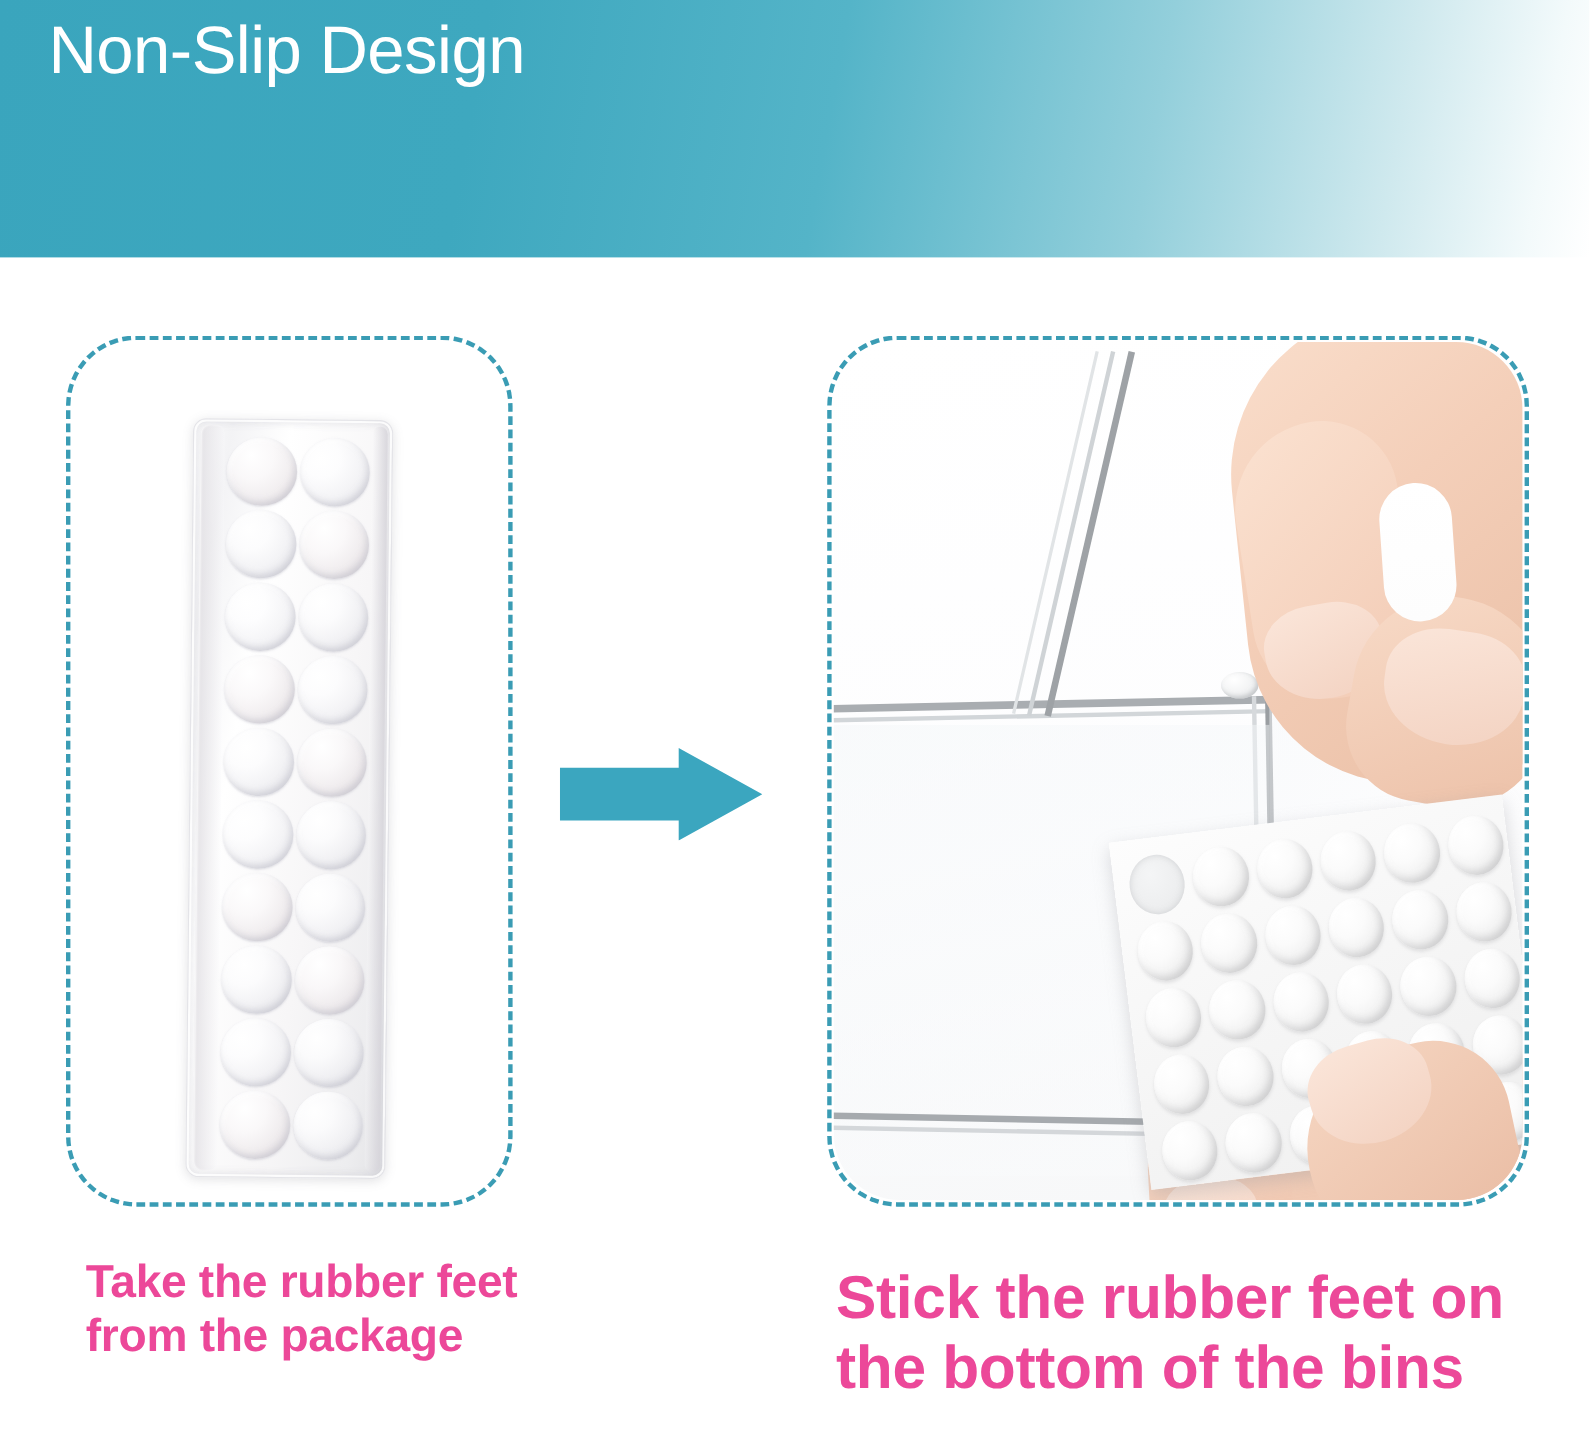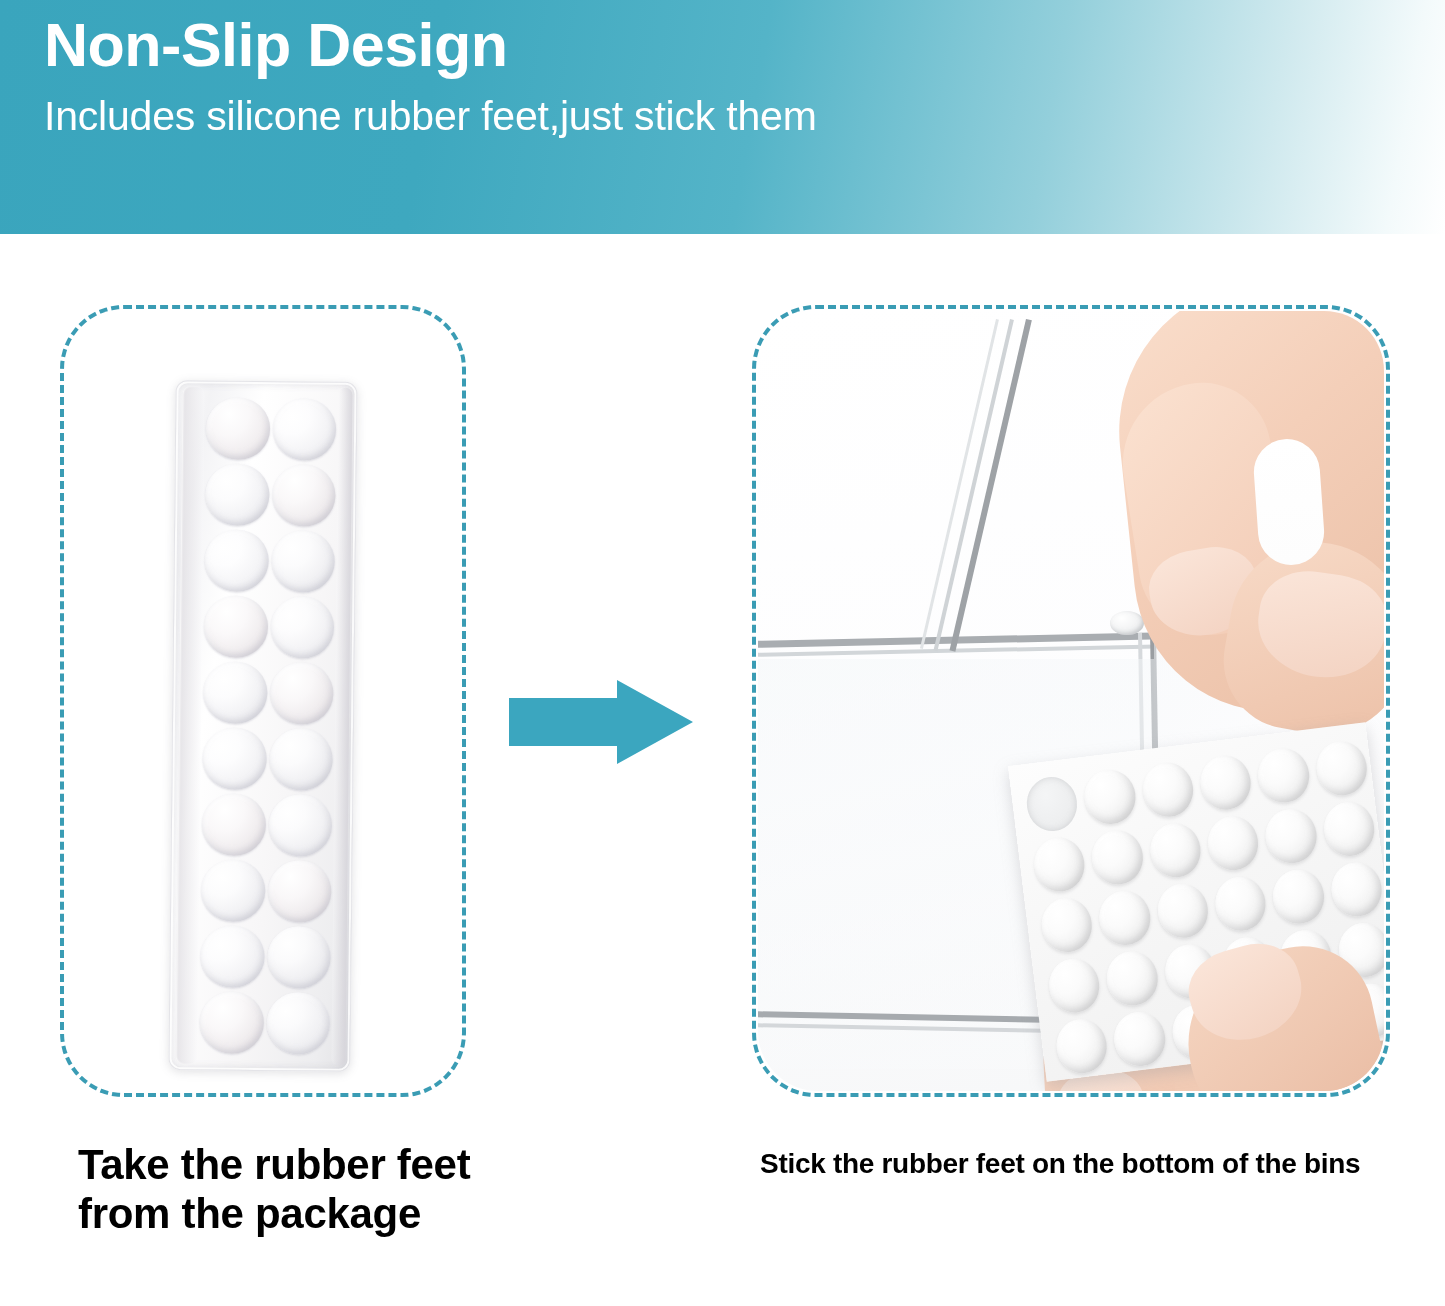--- a/index.html
+++ b/index.html
@@ -4,21 +4,21 @@
 <style>
   html,body{margin:0;padding:0;background:#ffffff;}
   body{width:1445px;height:1306px;position:relative;overflow:hidden;
        font-family:"Liberation Sans","DejaVu Sans",sans-serif;}
 
   
   #header-banner{position:absolute;left:0;top:0;width:1445px;height:234px;
     background:linear-gradient(100deg,#3aa5bd 0%,#3ea8bf 30%,#54b4c8 52%,#93cfdb 72%,#cfe9ee 87%,#f3fafb 96%,#ffffff 100%);
     overflow:hidden;}
   #header-banner .hdr-inner{position:absolute;left:44px;top:14px;right:0;}
-  #page-title{font-size:61px;font-weight:bold;color:#ffffff;line-height:1.04;
+  #page-title{font-size:61px;font-weight:normal;color:#ffffff;line-height:1.04;
     letter-spacing:-0.5px;margin:0;white-space:nowrap;}
   .subtitle-line{font-size:41px;font-weight:400;color:#ffffff;line-height:1.33;
     letter-spacing:-0.2px;white-space:nowrap;}
   #subtitle-line-1{margin-top:12px;}
 
   
   .panel{position:absolute;border:4px dashed #3a9cb4;border-radius:64px;
     background:transparent;box-sizing:border-box;}
   #panel-left{left:60px;top:305px;width:406px;height:792px;}
   #panel-right{left:752px;top:305px;width:638px;height:792px;}
@@ -79,32 +79,31 @@
   #feet-sheet-grid{position:absolute;left:14px;top:16px;right:4px;bottom:4px;
     display:grid;grid-template-columns:repeat(6,1fr);grid-auto-rows:1fr;gap:7px 8px;}
   .sheet-dome{border-radius:50%;
     background:radial-gradient(ellipse at 34% 26%, #ffffff 0%, #fbfbfb 36%, #f1f1f1 66%, #e3e3e3 88%, #d8d8d8 100%);
     box-shadow:inset -3px -4px 7px rgba(188,188,190,.55), inset 3px 3px 6px rgba(255,255,255,.95),
                0 2px 3px rgba(175,175,178,.3);}
   .sheet-dome.flat{background:radial-gradient(ellipse at 40% 32%, #f4f5f6 0%, #eeeff0 55%, #e6e7e8 100%);
     box-shadow:inset 0 0 6px rgba(180,182,186,.5);}
 
   
-  .caption{position:absolute;color:#000000;font-weight:bold;line-height:1.16;
+  .caption{position:absolute;color:#ec4899;font-weight:bold;line-height:1.16;
     letter-spacing:-0.3px;}
   #caption-left{left:78px;top:1141px;width:430px;font-size:42px;}
-  #caption-right{left:760px;top:1148px;width:630px;font-size:28px;}
+  #caption-right{left:760px;top:1148px;width:630px;font-size:55px;}
 </style>
 </head>
 <body>
 
 <div id="header-banner">
   <div class="hdr-inner">
     <h1 id="page-title">Non-Slip Design</h1>
-    <div class="subtitle-line" id="subtitle-line-1">Includes silicone rubber feet,just stick them</div>
   </div>
 </div>
 
 <div class="panel" id="panel-left">
   <div class="panel-media">
 
     <div id="blister-strip">
       <div id="blister-cells">
           <div class="foot-dome tint-a"></div>
           <div class="foot-dome tint-b"></div>

